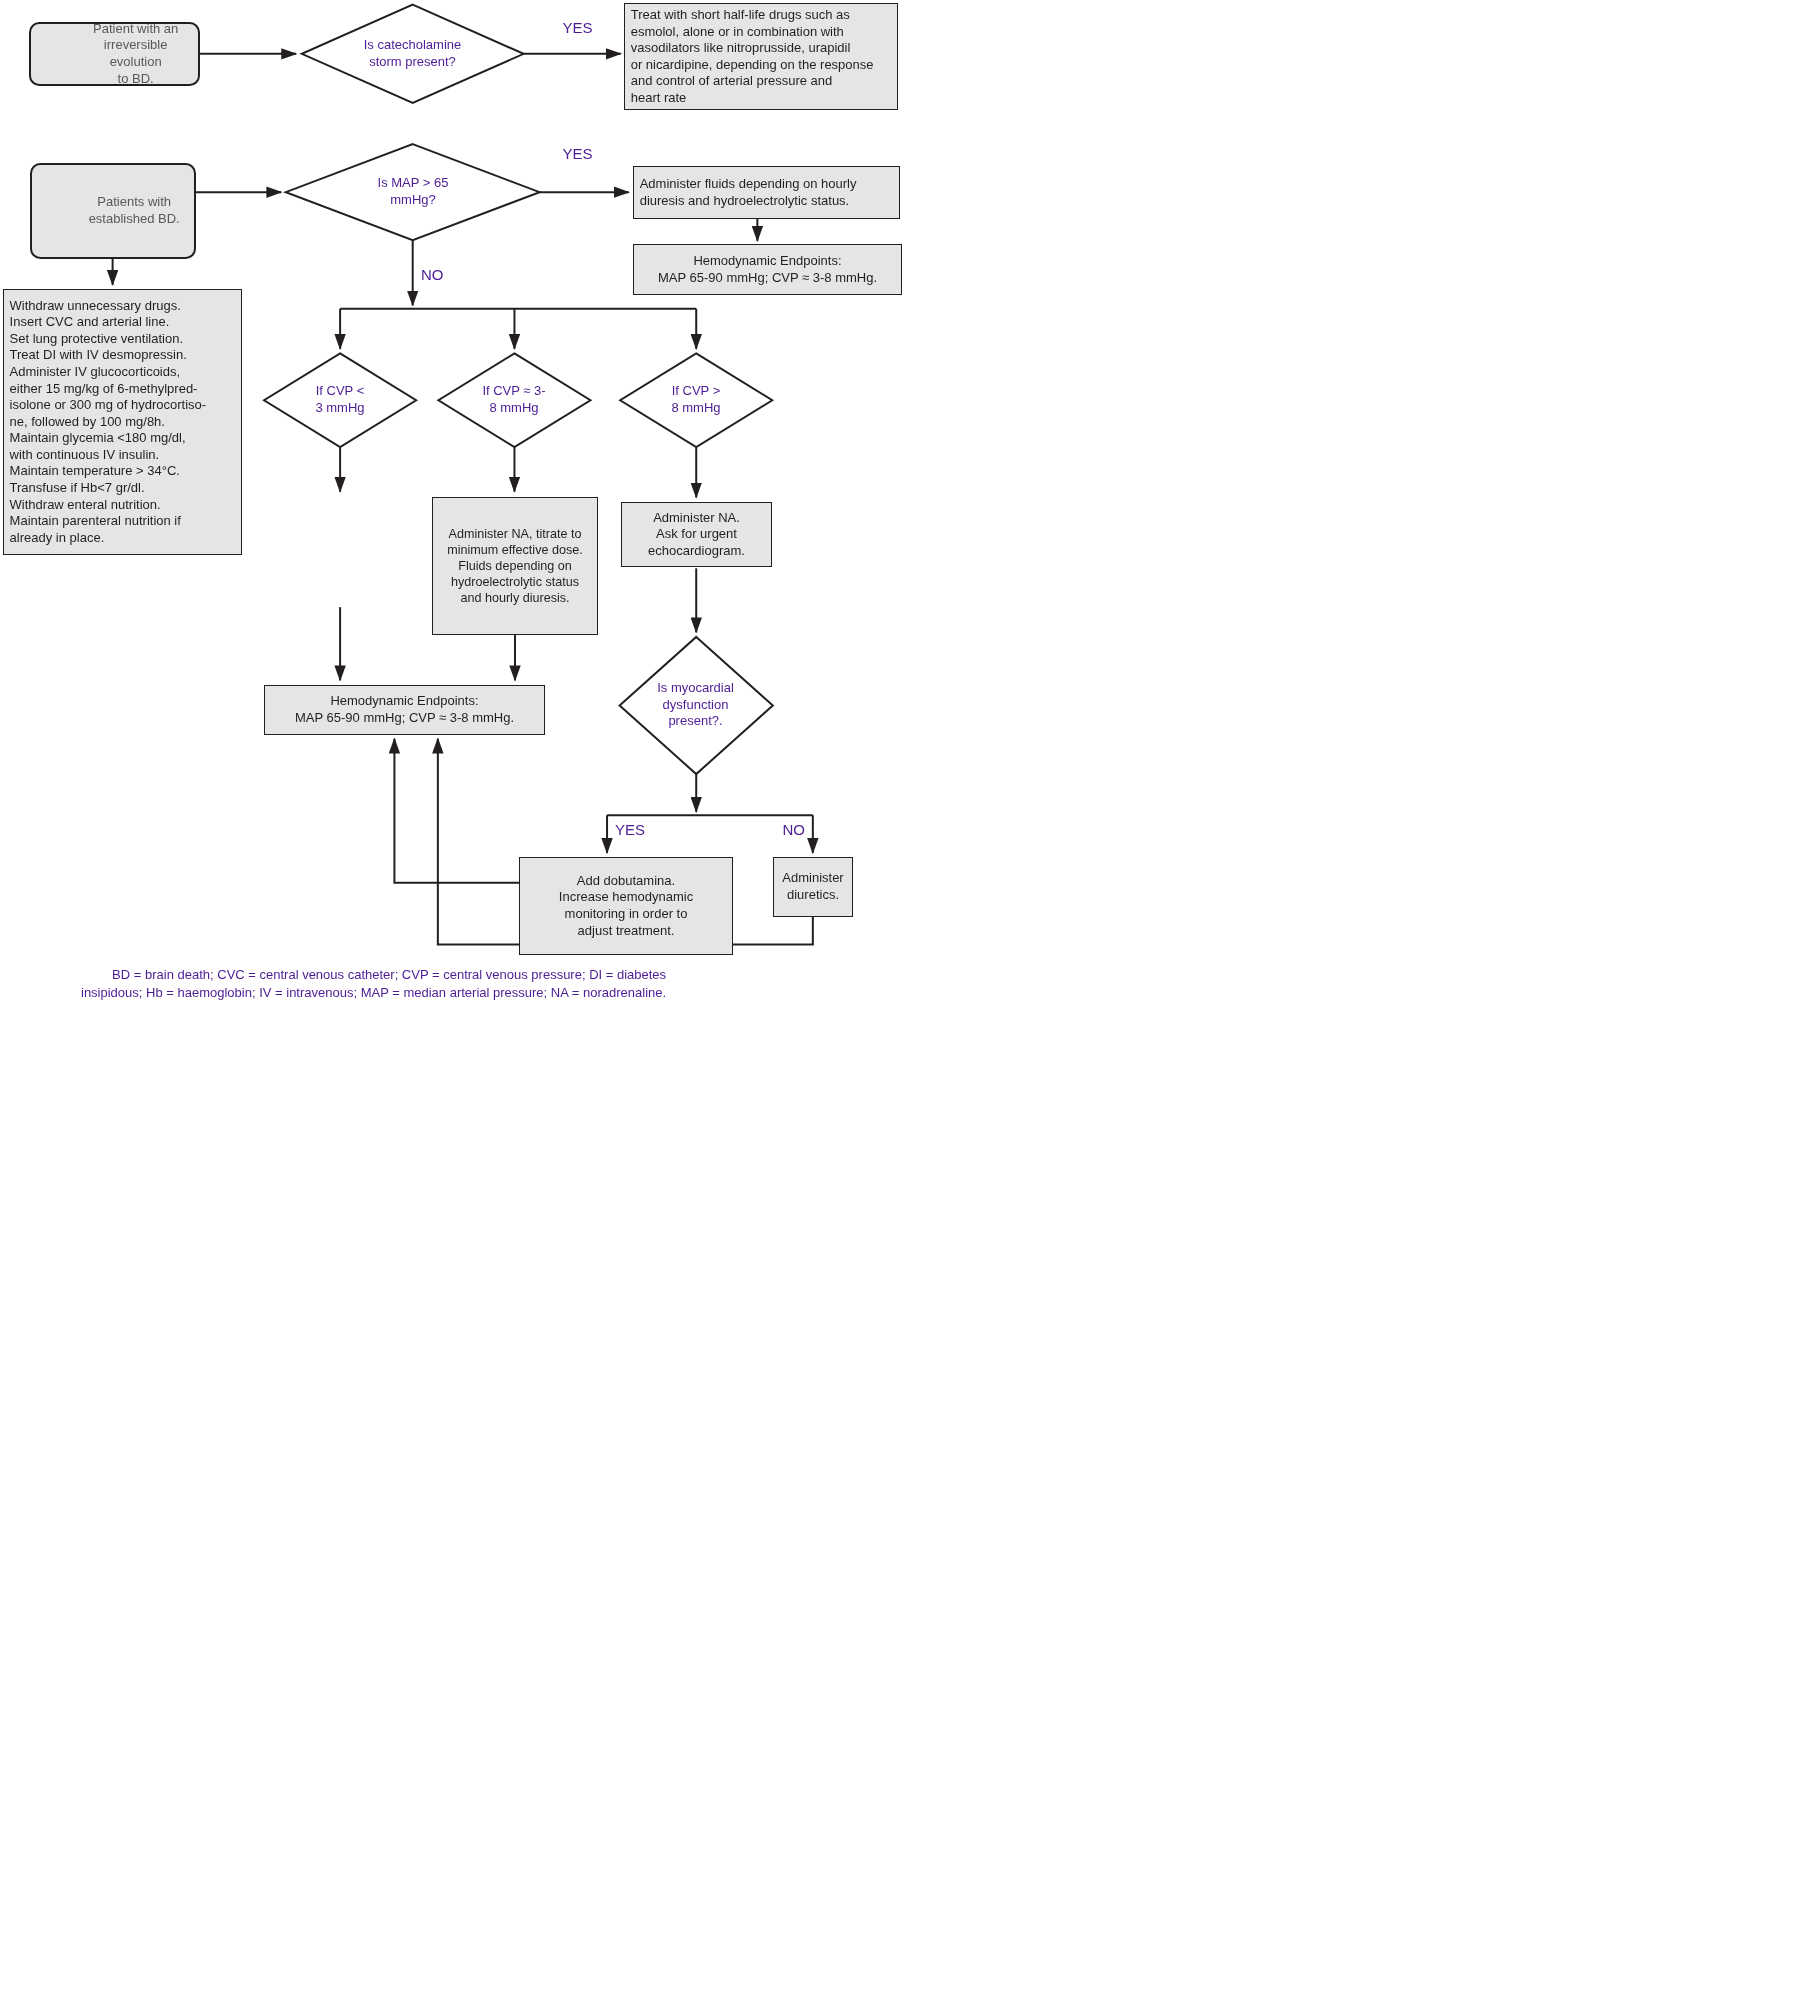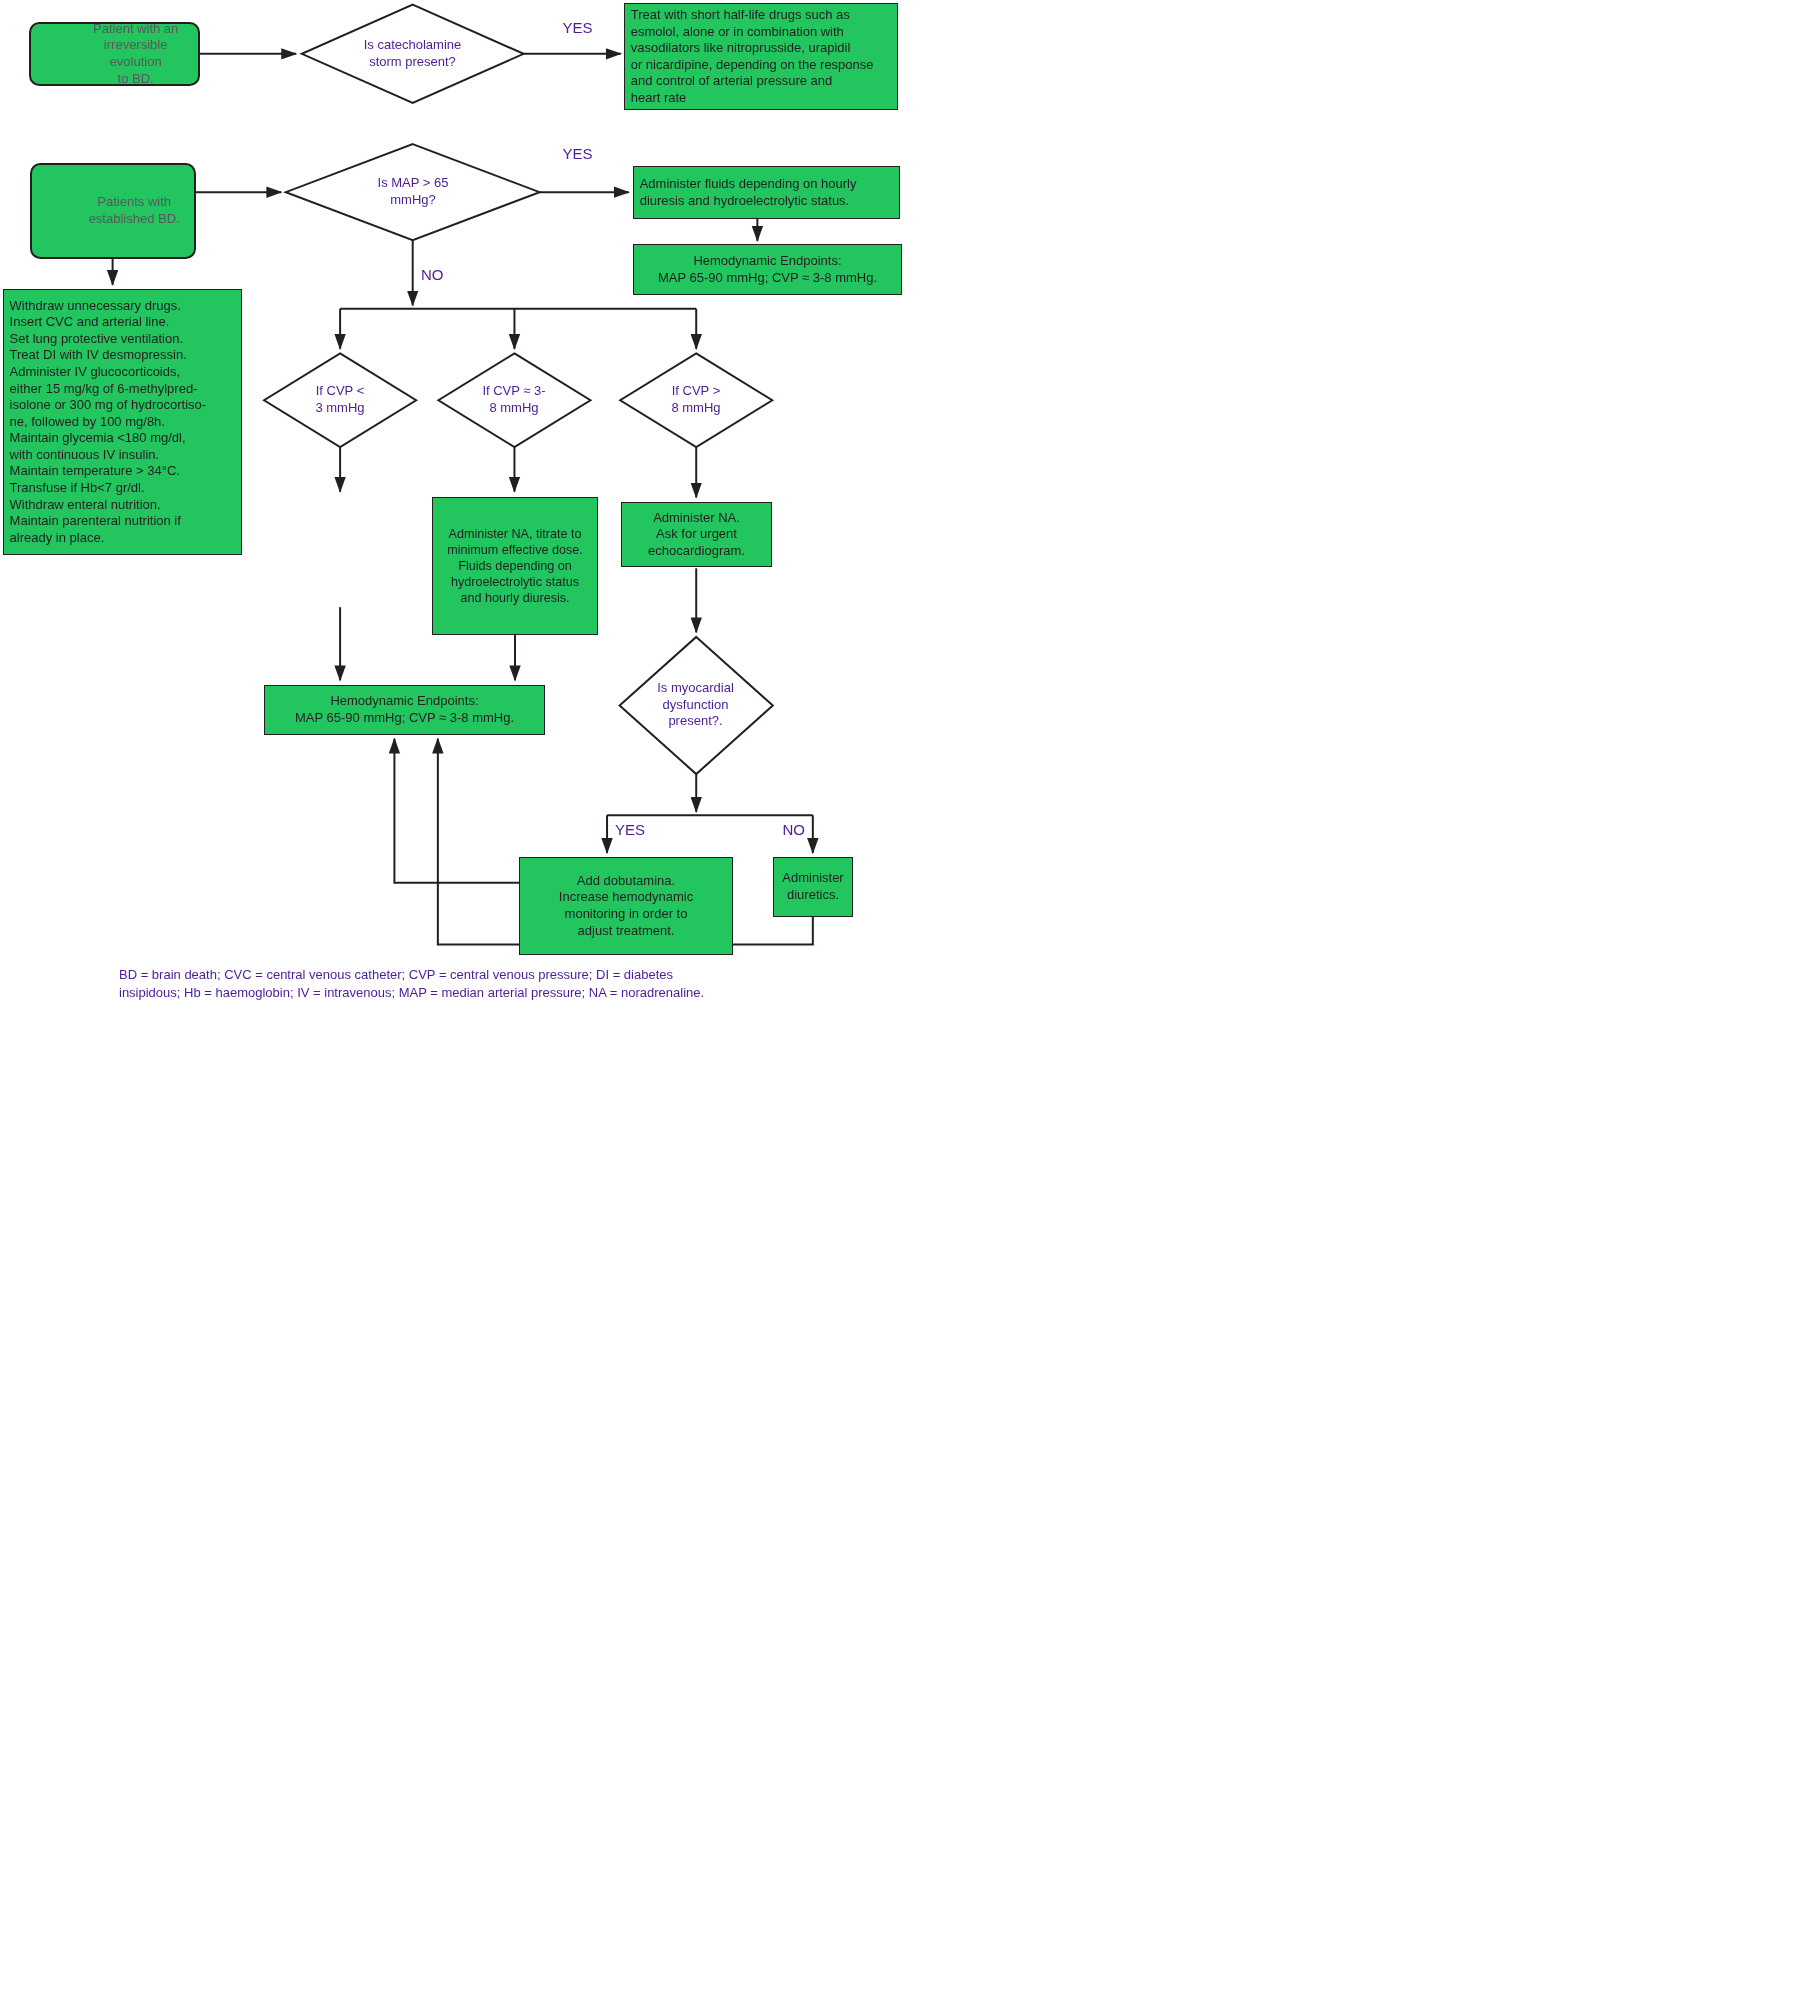--- a/index.html
+++ b/index.html
@@ -14,21 +14,21 @@
   .canvas svg{position:absolute;left:0;top:0;}
   .node{
     position:absolute;
     box-sizing:border-box;
     display:flex;
     align-items:center;
     justify-content:center;
     text-align:center;
     white-space:pre-line;
     border:1.7px solid #231f20;
-    background:#22c55e;
+    background:#e5e5e5;
     font-size:13px;
     line-height:16.6px;
     color:#231f20;
     padding:3.4px 5.7px;
   }
   .round{border-radius:10.3px;border-width:2.3px;color:#58595b;padding-left:48px;}
   .left{ text-align:left; justify-content:flex-start;}
   .dlabel,.elabel,.legend{
     position:absolute;
     display:flex;
@@ -38,21 +38,21 @@
     white-space:pre-line;
     background:transparent;
     border:none;
     font-size:13px;
     line-height:16.6px;
     color:#4c1d95;
   }
   .elabel{font-size:15px;}
   .elabel.alignl{justify-content:flex-start;text-align:left;}
   .elabel.alignr{justify-content:flex-end;text-align:right;}
-  .legend{justify-content:flex-start;text-align:left;line-height:17.7px;margin-left:38px;}
+  .legend{justify-content:flex-start;text-align:right;line-height:17.7px;}
   .s22{font-size:12.6px;line-height:16px;}
 </style>
 </head>
 <body>
 
 <div class="canvas">
 
   <svg width="906" height="1008" viewBox="0 0 1585 1763">
     <defs>
       <marker id="ah" markerUnits="userSpaceOnUse" markerWidth="28" markerHeight="20" refX="26" refY="10" orient="auto">

